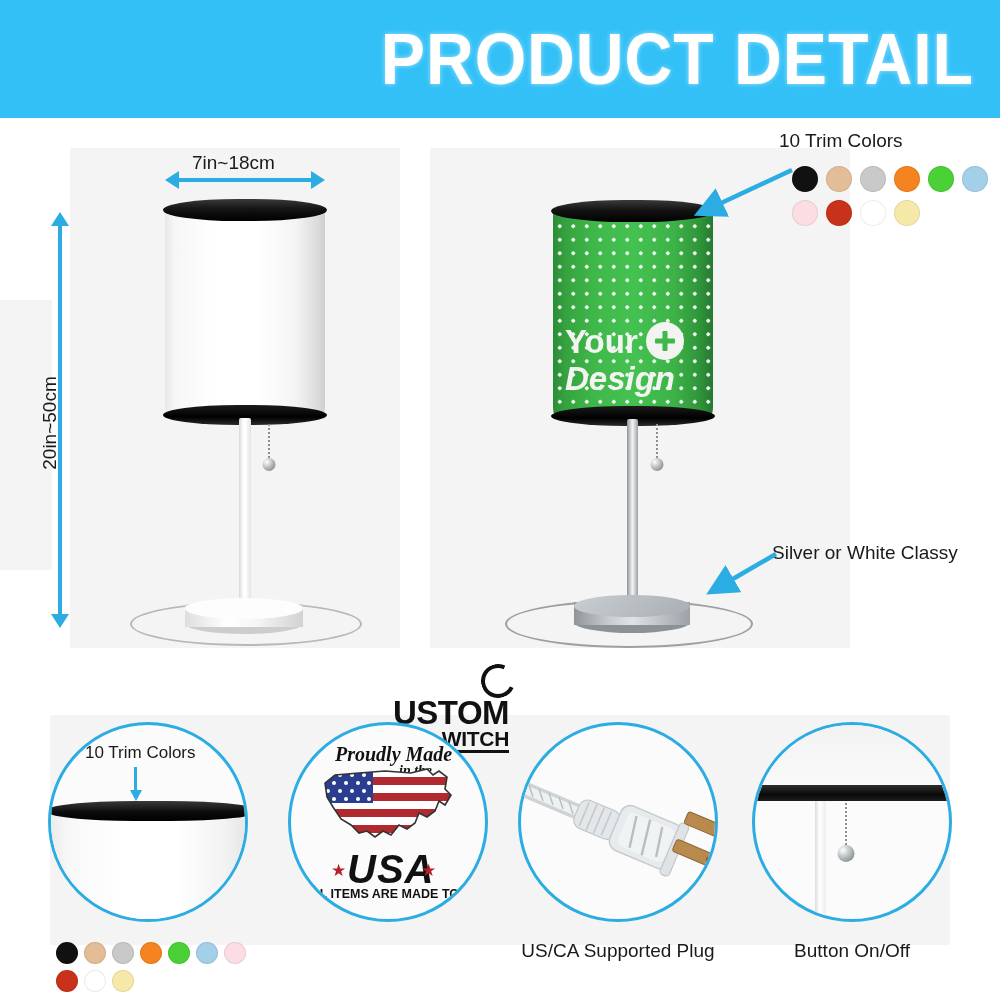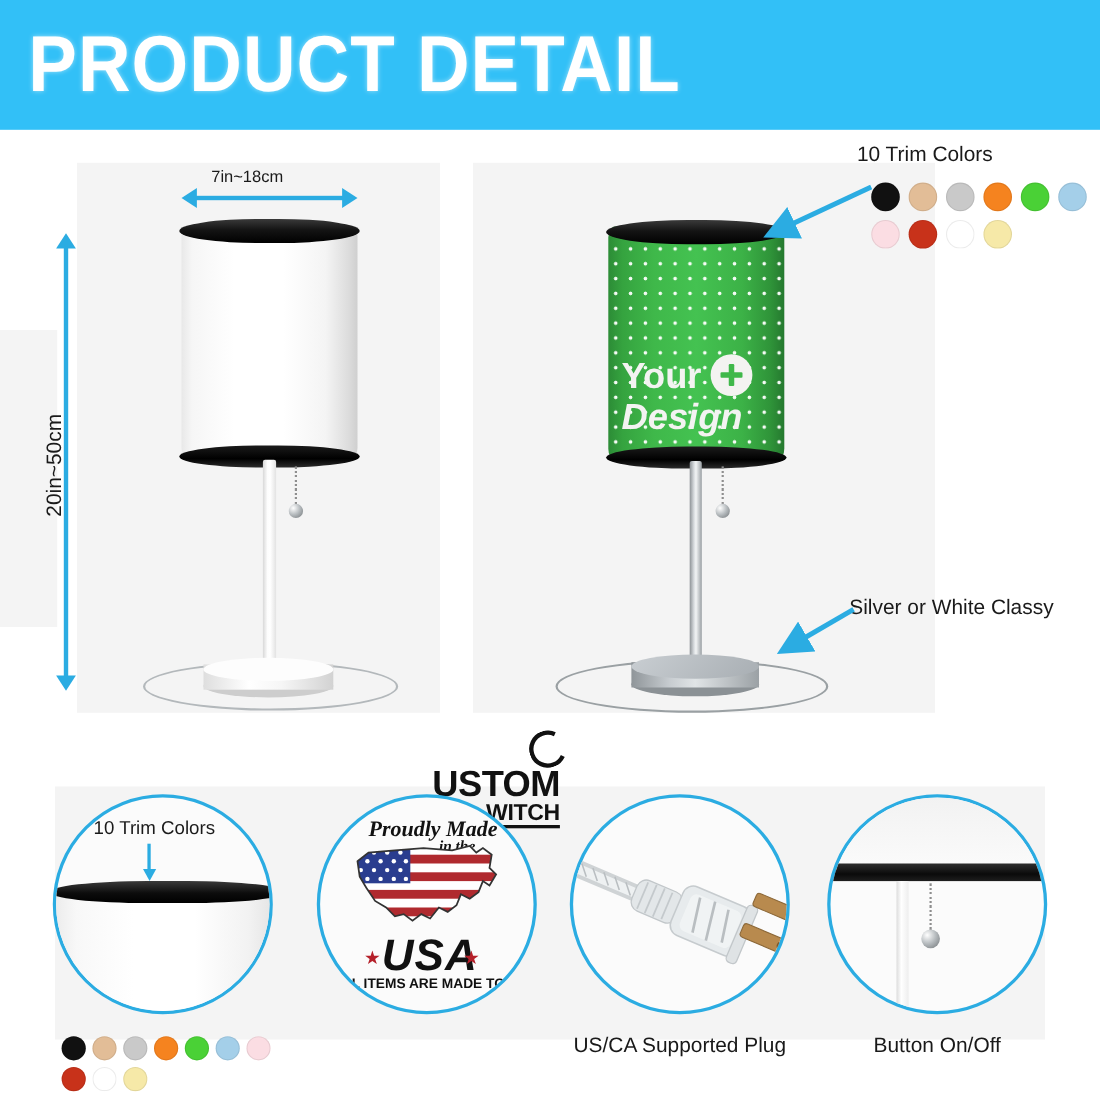--- a/index.html
+++ b/index.html
@@ -8,21 +8,21 @@
     background: #ffffff;
     font-family: "Liberation Sans", sans-serif;
     overflow: hidden;
   }
   #page { position: relative; width: 1000px; height: 1000px; background: #ffffff; }
 
   
   .banner {
     position: absolute; left: 0; top: 0; width: 1000px; height: 118px;
     background: #32c0f7;
-    display: flex; align-items: center; justify-content: flex-start;
+    display: flex; align-items: center; justify-content: flex-end;
   }
   .banner-title {
     color: #ffffff;
     font-family: "Liberation Sans", sans-serif;
     font-size: 72px;
     font-weight: bold;
     letter-spacing: 1px;
     transform: scaleX(0.92);
     text-shadow: 0 0 5px rgba(255,255,255,0.55);
     line-height: 1;
@@ -109,21 +109,21 @@
     background: #f3f3f1; position: relative; margin-left: 8px; flex: none;
   }
   .plus-badge::before, .plus-badge::after {
     content: ""; position: absolute; background: #3fb84a; border-radius: 1px;
   }
   .plus-badge::before { left: 50%; top: 9px; width: 5px; height: 20px; transform: translateX(-50%); }
   .plus-badge::after { top: 50%; left: 9px; height: 5px; width: 20px; transform: translateY(-50%); }
 
   
   .dim-label {
-    position: absolute; color: #1a1a1a; font-size: 15px;
+    position: absolute; color: #1a1a1a; font-size: 19px;
     font-family: "Liberation Sans", sans-serif; white-space: nowrap;
   }
   .arrow-h { position: absolute; height: 4px; background: #2bace2; }
   .arrow-h::before, .arrow-h::after {
     content: ""; position: absolute; top: 50%; transform: translateY(-50%);
     width: 0; height: 0; border-top: 9px solid transparent; border-bottom: 9px solid transparent;
   }
   .arrow-h::before { left: -13px; border-right: 14px solid #2bace2; }
   .arrow-h::after { right: -13px; border-left: 14px solid #2bace2; }
   .arrow-v { position: absolute; width: 4px; background: #2bace2; }

